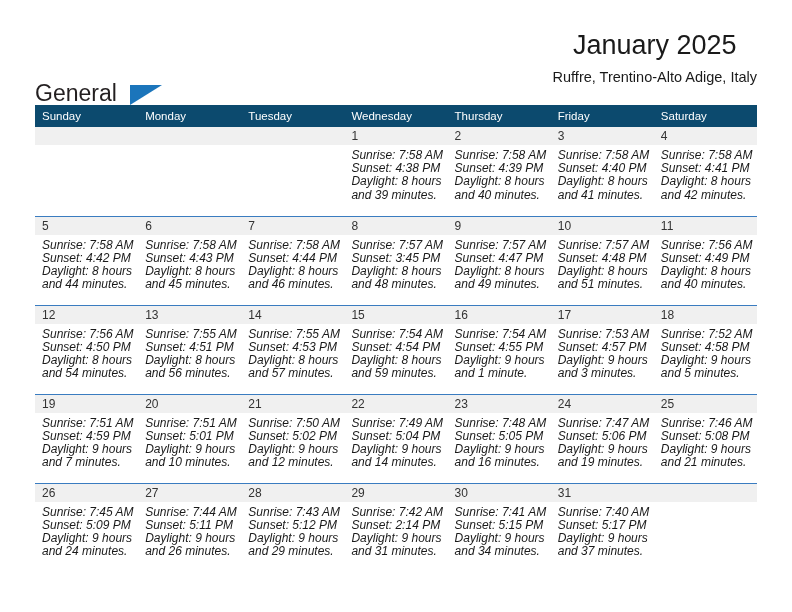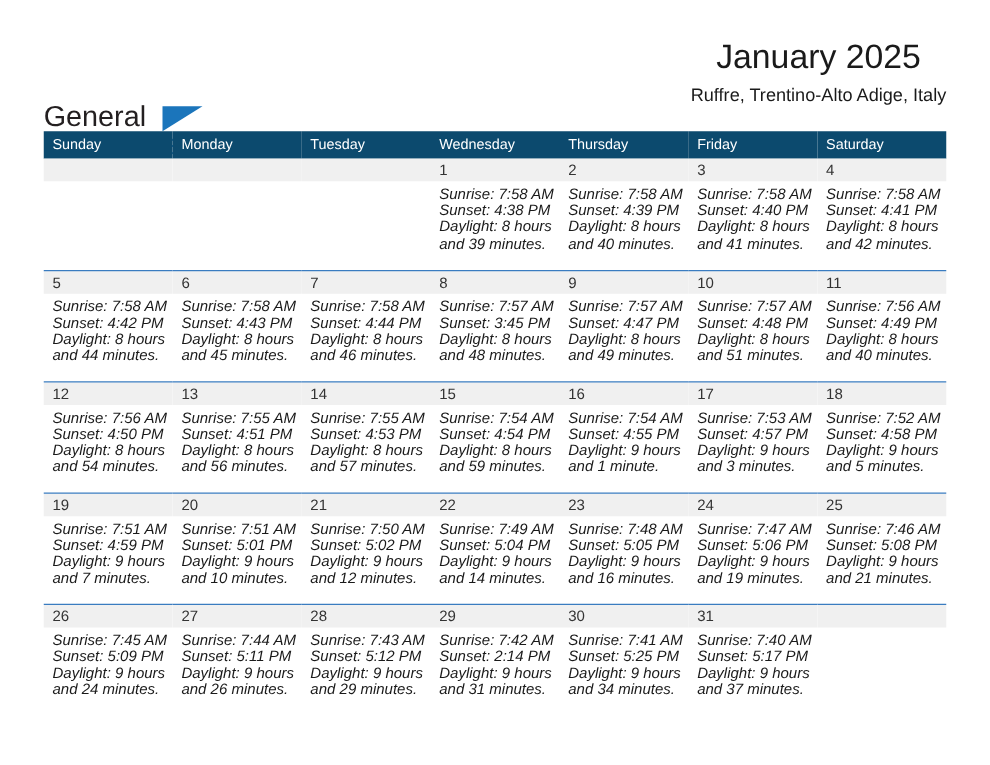--- a/index.html
+++ b/index.html
@@ -459,21 +459,21 @@
               <div>Sunrise: 7:42 AM</div>
               <div>Sunset: 2:14 PM</div>
               <div>Daylight: 9 hours</div>
               <div>and 31 minutes.</div>
             </div>
           </td>
           <td class="day-cell">
             <div class="daynum-band">30</div>
             <div class="cell-body">
               <div>Sunrise: 7:41 AM</div>
-              <div>Sunset: 5:25 PM</div>
+              <div>Sunset: 5:15 PM</div>
               <div>Daylight: 9 hours</div>
               <div>and 34 minutes.</div>
             </div>
           </td>
           <td class="day-cell">
             <div class="daynum-band">31</div>
             <div class="cell-body">
               <div>Sunrise: 7:40 AM</div>
               <div>Sunset: 5:17 PM</div>
               <div>Daylight: 9 hours</div>

